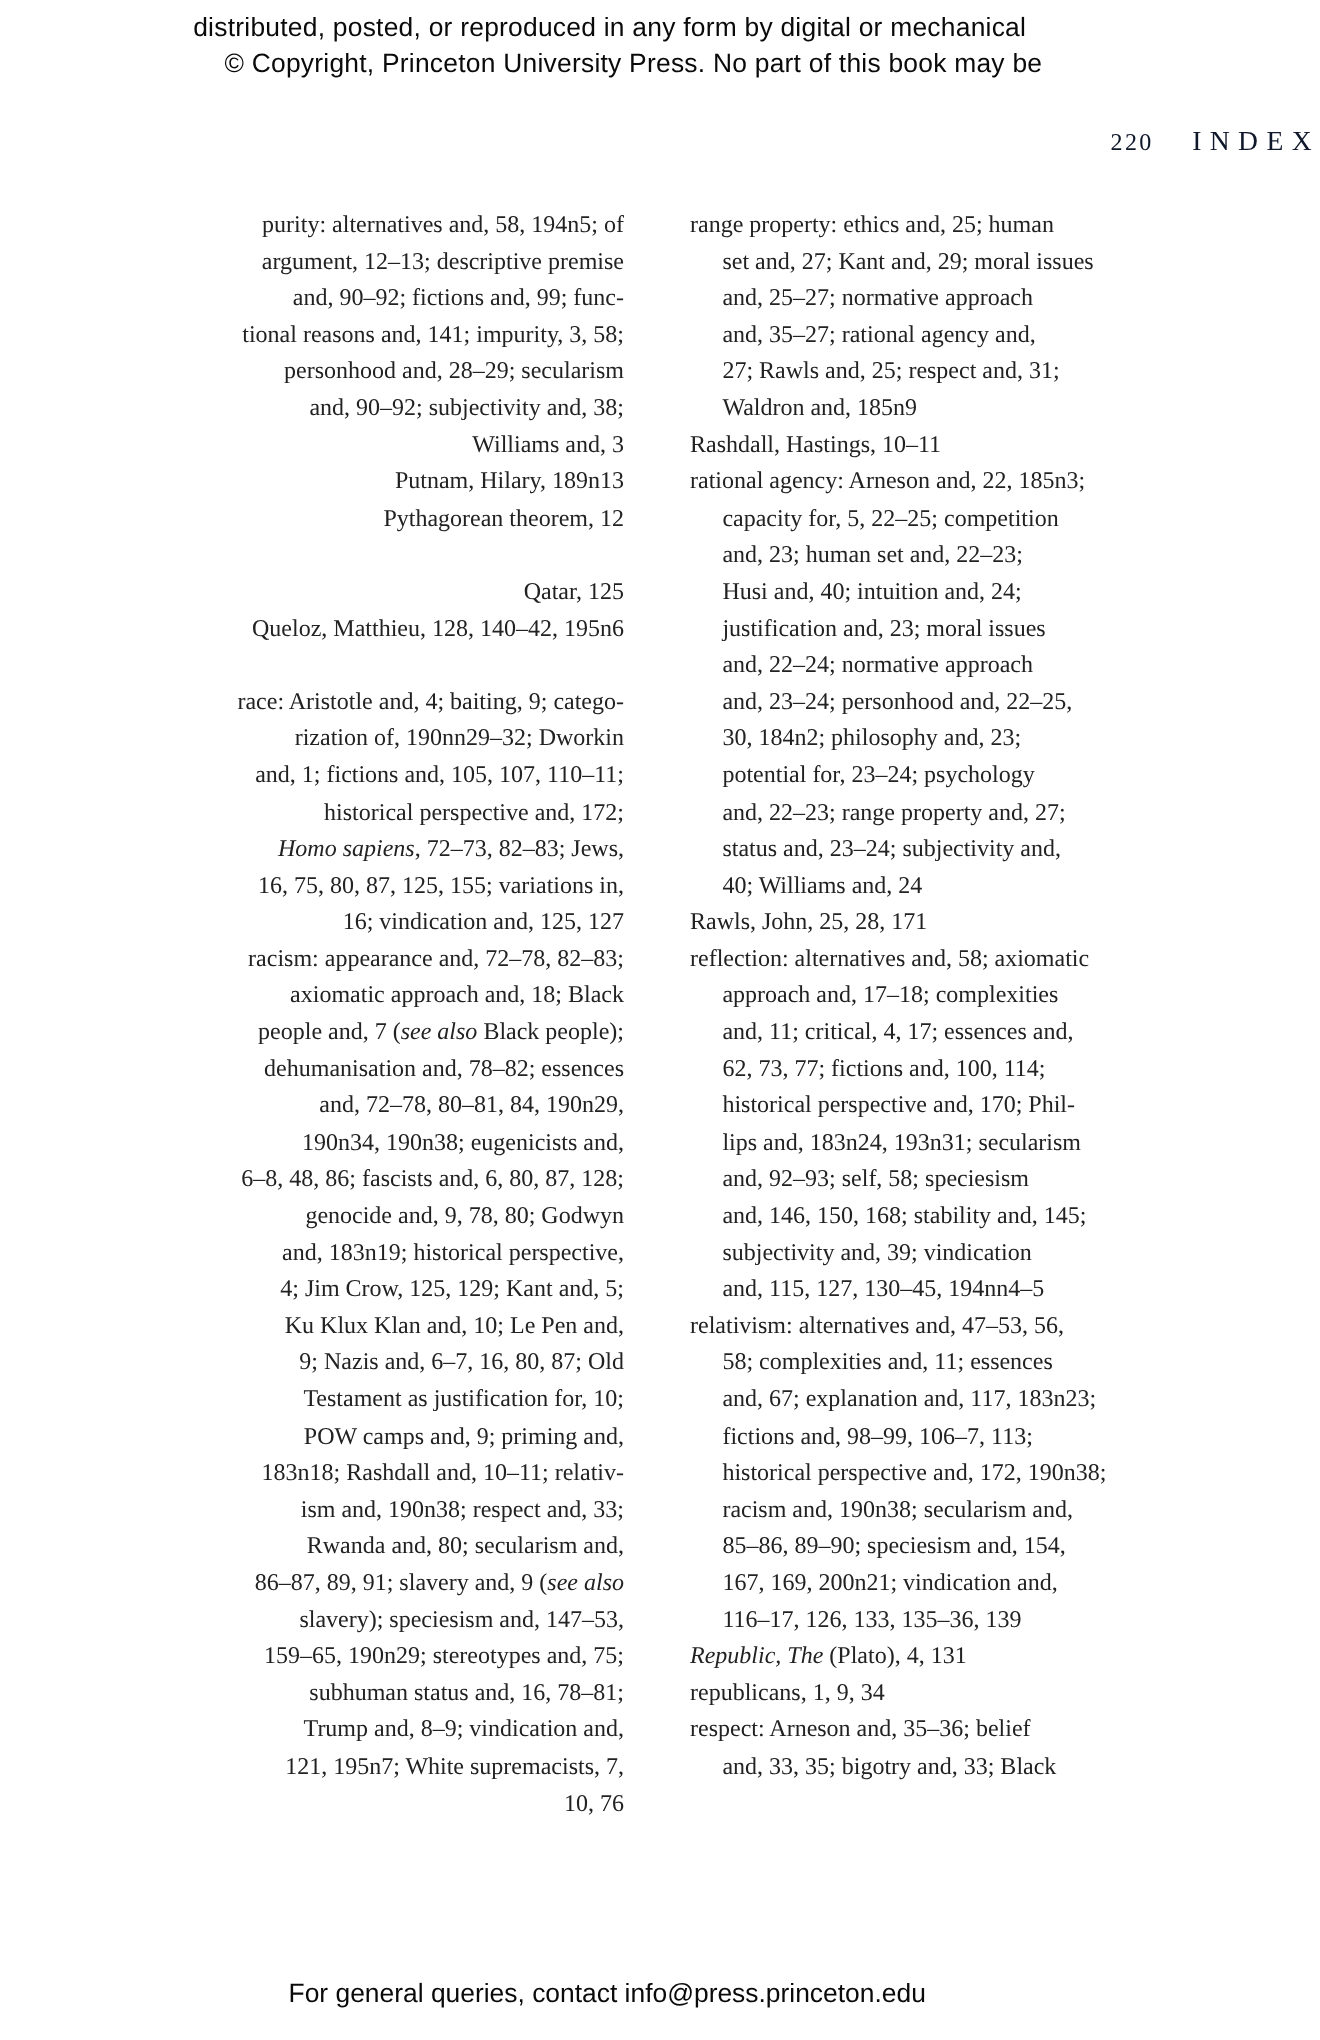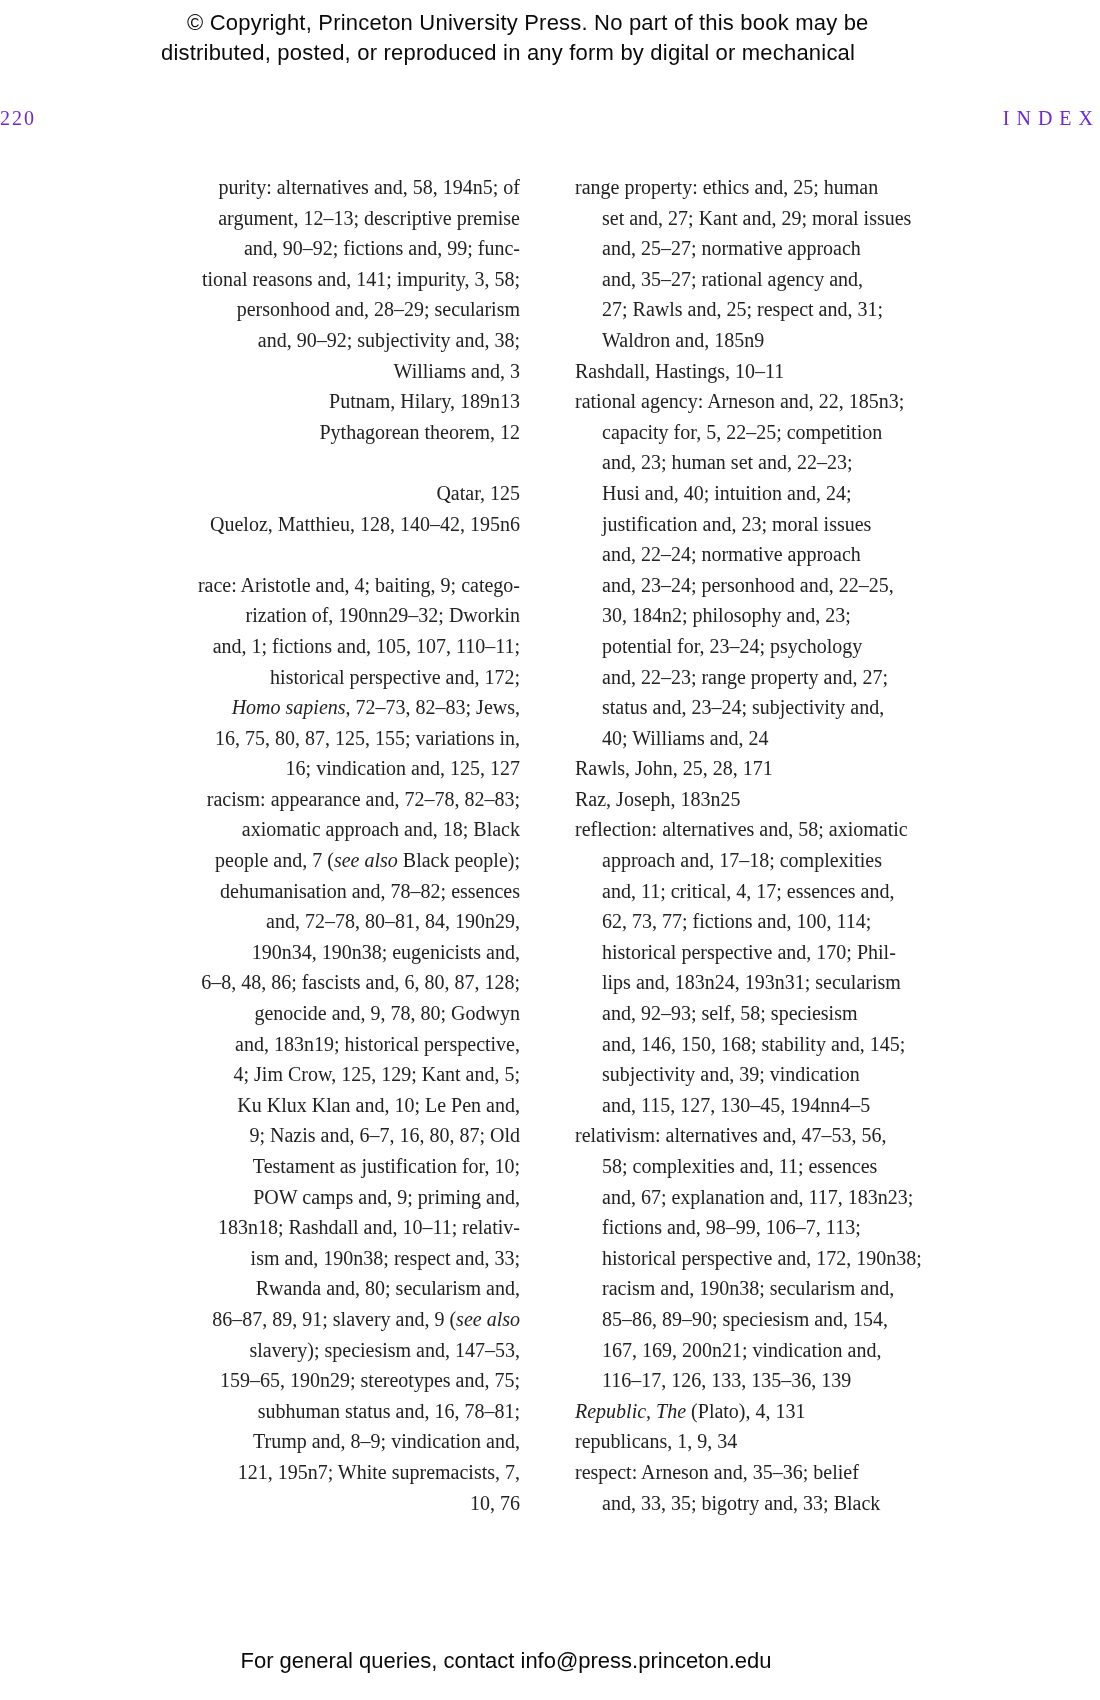--- a/index.html
+++ b/index.html
@@ -26,29 +26,29 @@
     letter-spacing: 0.2px;
   }
   .copyright .cl.first { padding-left: 26px; }
 
   .pagehead {
     position: absolute;
     top: 106px;
     left: 0;
     width: 1100px;
     display: flex;
-    justify-content: space-between;
+    justify-content: flex-end;
     align-items: baseline;
     gap: 32px;
     font-size: 20px;
     line-height: 24px;
-    color: #6d28d9;
+    color: #0f172a;
   }
   .pagehead .num { letter-spacing: 2px; }
-  .pagehead .title { letter-spacing: 7px; font-size: 20px; }
+  .pagehead .title { letter-spacing: 7px; font-size: 23px; }
 
   .col {
     position: absolute;
     top: 172px;
     font-size: 20px;
     color: #222222;
   }
   .col.left  { left: 168px; width: 352px; text-align: right; }
   .col.right { left: 575px; width: 362px; }
 
@@ -69,22 +69,22 @@
     text-align: center;
     font-family: "Liberation Sans", sans-serif;
     font-size: 22px;
     color: #0a0a0a;
   }
 </style>
 </head>
 <body>
 
 <div class="copyright">
+  <div class="cl">distributed, posted, or reproduced in any form by digital or mechanical</div>
   <div class="cl first">© Copyright, Princeton University Press. No part of this book may be</div>
-  <div class="cl">distributed, posted, or reproduced in any form by digital or mechanical</div>
 </div>
 
 <div class="pagehead">
   <span class="num">220</span>
   <span class="title">INDEX</span>
 </div>
 
 <div class="col left" id="col-left">
     <div class="entry">
       <div class="line">purity: alternatives and, 58, 194n5; of</div>
@@ -168,23 +168,20 @@
       <div class="line cont">30, 184n2; philosophy and, 23;</div>
       <div class="line cont">potential for, 23–24; psychology</div>
       <div class="line cont">and, 22–23; range property and, 27;</div>
       <div class="line cont">status and, 23–24; subjectivity and,</div>
       <div class="line cont">40; Williams and, 24</div>
     </div>
     <div class="entry">
       <div class="line">Rawls, John, 25, 28, 171</div>
     </div>
     <div class="entry">
-      <div class="line">Raz, Joseph, 183n25</div>
-    </div>
-    <div class="entry">
       <div class="line">reflection: alternatives and, 58; axiomatic</div>
       <div class="line cont">approach and, 17–18; complexities</div>
       <div class="line cont">and, 11; critical, 4, 17; essences and,</div>
       <div class="line cont">62, 73, 77; fictions and, 100, 114;</div>
       <div class="line cont">historical perspective and, 170; Phil-</div>
       <div class="line cont">lips and, 183n24, 193n31; secularism</div>
       <div class="line cont">and, 92–93; self, 58; speciesism</div>
       <div class="line cont">and, 146, 150, 168; stability and, 145;</div>
       <div class="line cont">subjectivity and, 39; vindication</div>
       <div class="line cont">and, 115, 127, 130–45, 194nn4–5</div>

